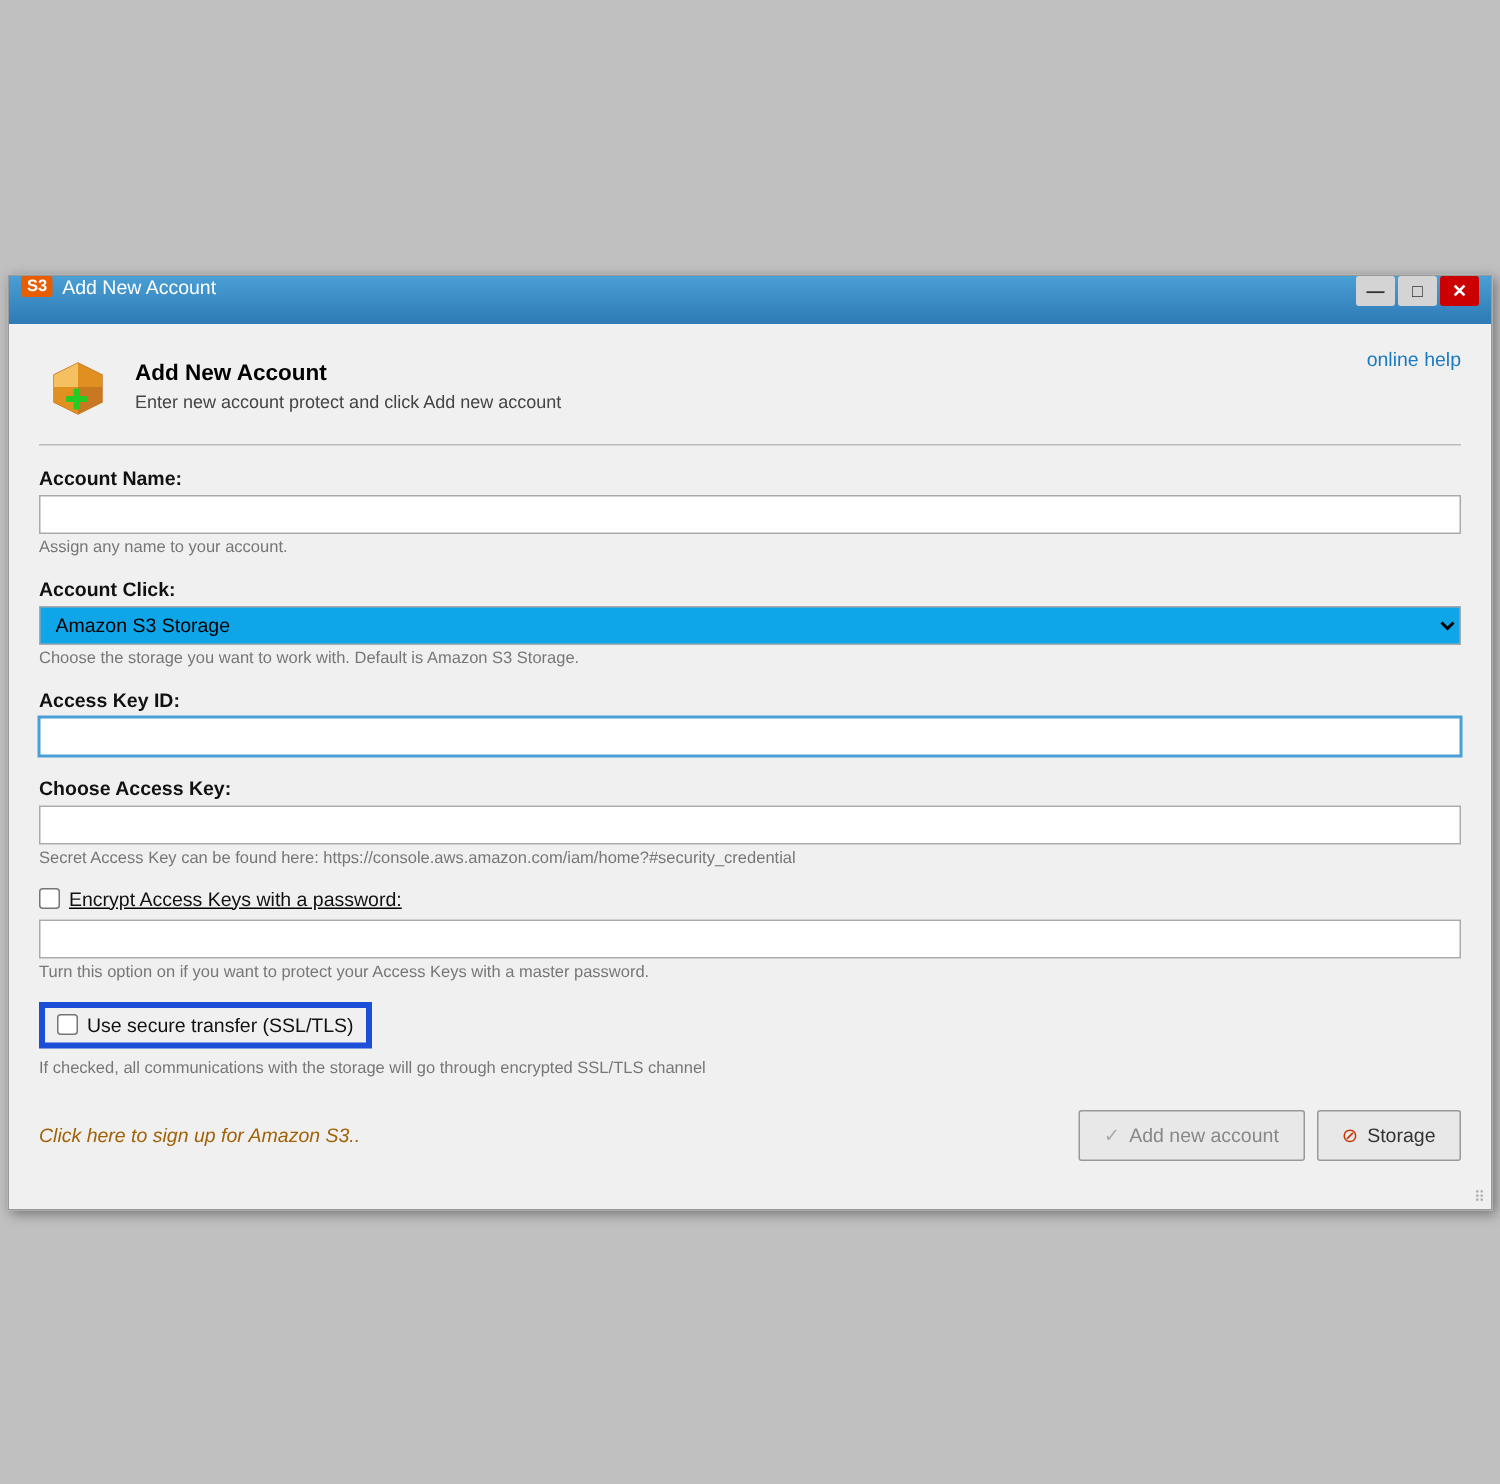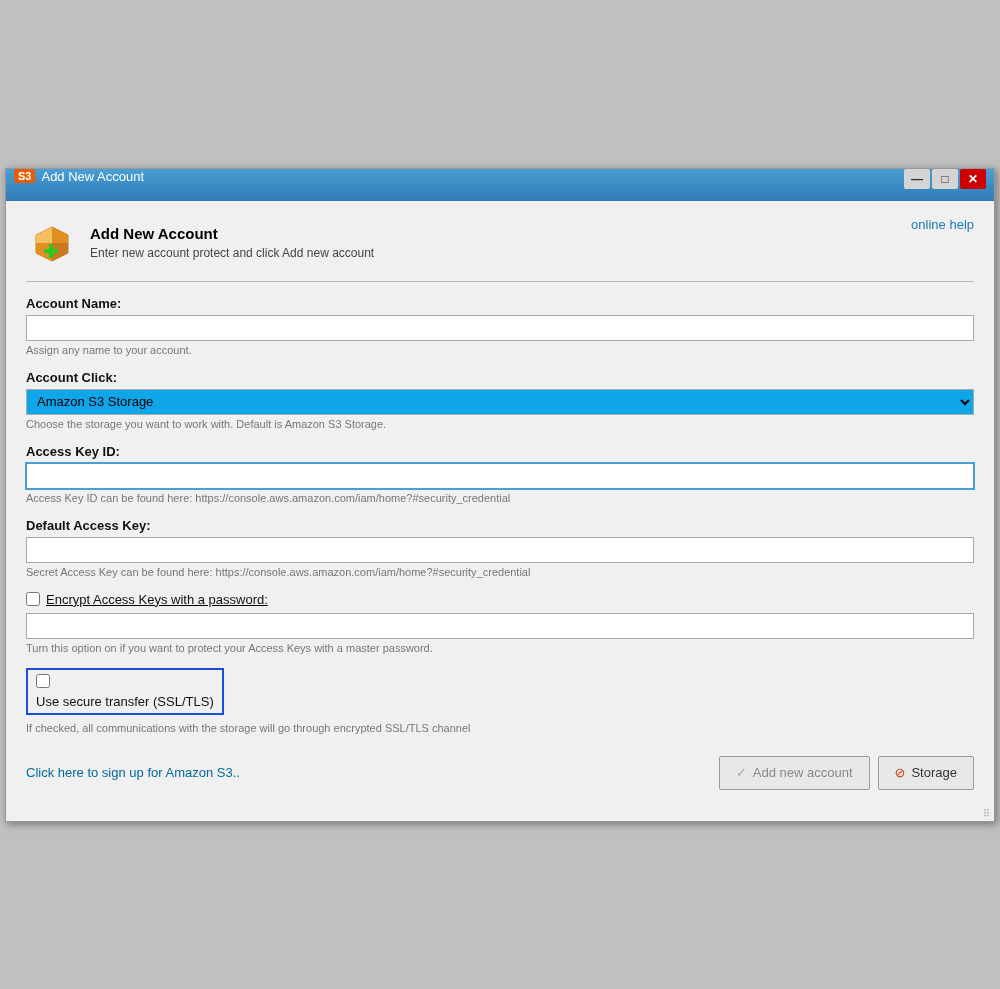--- a/index.html
+++ b/index.html
@@ -165,46 +165,46 @@
       width: 14px;
       height: 14px;
       cursor: pointer;
     }
     .checkbox-label {
       font-size: 13px;
       color: #111;
     }
 
     .secure-transfer-box {
-      border: 2px solid #1d4ed8;
+      border: 4px solid #1d4ed8;
       display: inline-flex;
-      align-items: flex-start;
+      align-items: center;
       gap: 6px;
       padding: 4px 8px;
       margin-bottom: 4px;
       cursor: pointer;
-      flex-direction: column;
     }
     .secure-transfer-box input[type="checkbox"] {
       width: 14px;
       height: 14px;
     }
 
     .footer-section {
       display: flex;
       align-items: center;
       justify-content: space-between;
       margin-top: 8px;
       padding-top: 8px;
     }
     .signup-link {
-      color: #0369a1;
+      color: #a16207;
       font-size: 13px;
       text-decoration: none;
       cursor: pointer;
+      font-style: italic;
     }
 
     .footer-buttons {
       display: flex;
       gap: 8px;
     }
     .btn {
       height: 34px;
       padding: 0 16px;
       font-size: 13px;
@@ -292,25 +292,24 @@
         <option>Azure Blob Storage</option>
         <option>Backblaze B2</option>
         <option>Wasabi</option>
       </select>
       <div class="form-hint">Choose the storage you want to work with. Default is Amazon S3 Storage.</div>
     </div>
 
     <div class="form-section">
       <label class="form-label">Access Key ID:</label>
       <input class="form-input" type="text" value="" style="border-color: rgb(74, 159, 212); box-shadow: rgb(74, 159, 212) 0px 0px 0px 1px;">
-      <div class="form-hint">Access Key ID can be found here: https://console.aws.amazon.com/iam/home?#security_credential</div>
-    </div>
-
-    <div class="form-section">
-      <label class="form-label">Default Access Key:</label>
+    </div>
+
+    <div class="form-section">
+      <label class="form-label">Choose Access Key:</label>
       <input class="form-input" type="password" value="" style="">
       <div class="form-hint">Secret Access Key can be found here: https://console.aws.amazon.com/iam/home?#security_credential</div>
     </div>
 
     <div class="form-section">
       <div class="checkbox-row">
         <input type="checkbox" id="encrypt-check" style="">
         <label class="checkbox-label" for="encrypt-check">Encrypt Access Keys with a password:</label>
       </div>
       <input class="form-input" type="password" value="" style="margin-top: 2px;">

